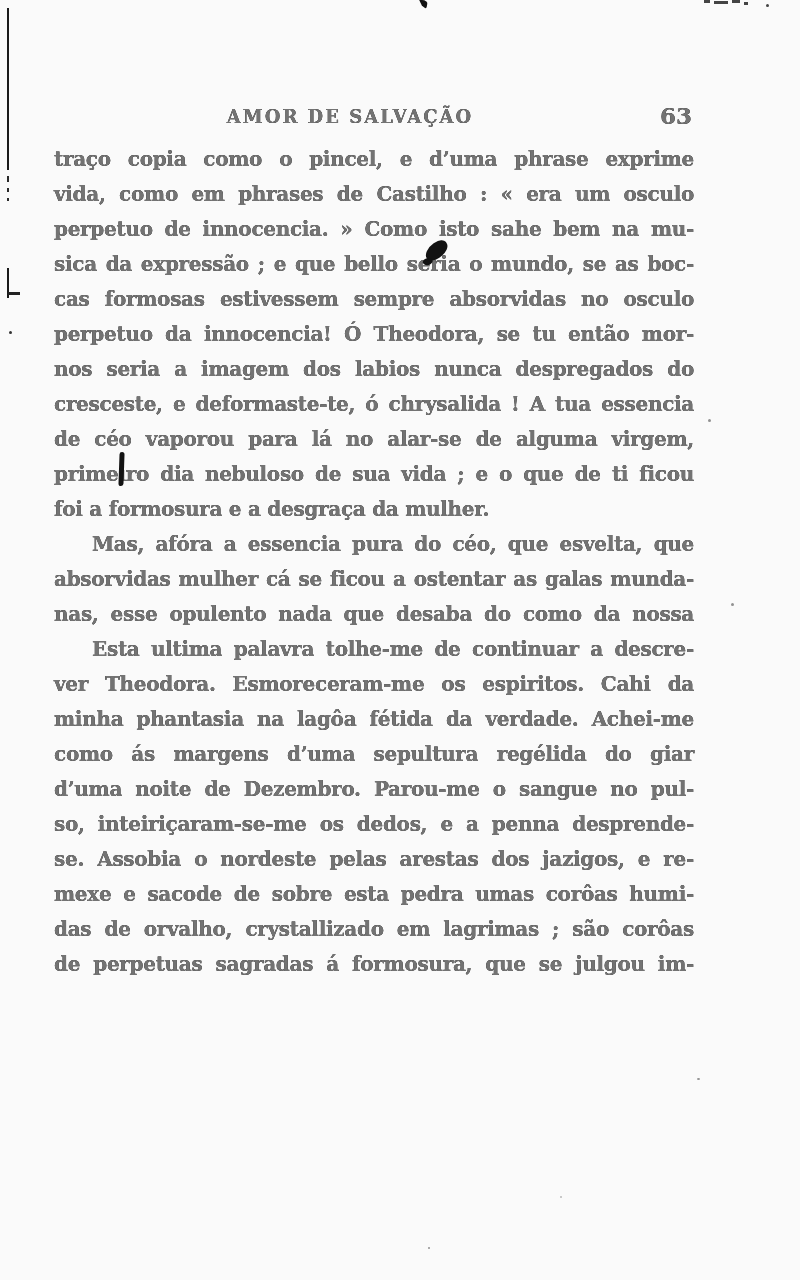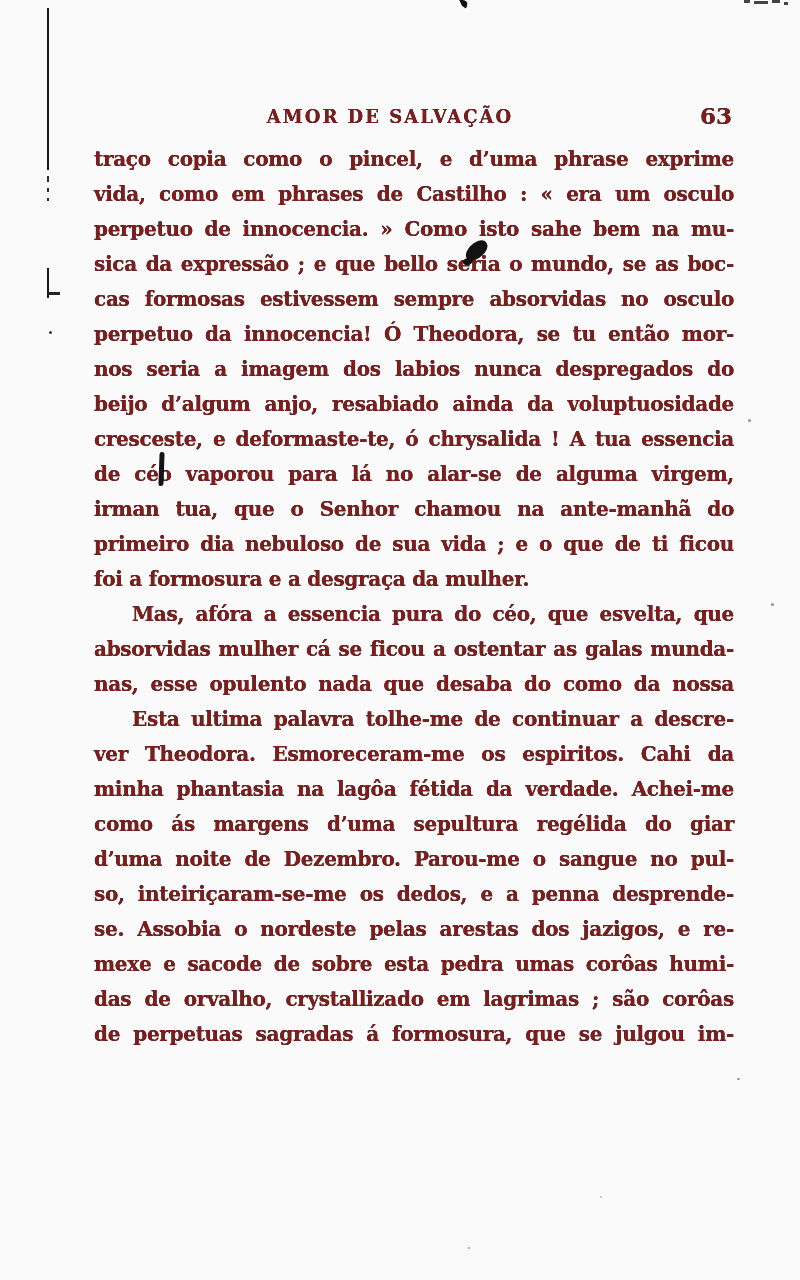--- a/index.html
+++ b/index.html
@@ -6,22 +6,21 @@
   body{
     width:800px;height:1280px;
     background:#fafafa;
     position:relative;
     overflow:hidden;
     font-family:"DejaVu Serif","Liberation Serif",serif;
   }
   .page{
     position:absolute;inset:0;
     background:#fafafa;
-    color:#7f1d1d;
-    margin-left:40px;
+    color:#737373;
   }
   
   .header{
     position:absolute;
     left:54px;top:102px;width:640px;height:30px;
   }
   .running-title{
     position:absolute;
     left:50%;top:4px;
     transform:translateX(calc(-50% - 24px));
@@ -124,24 +123,22 @@
 
   <div class="textblock">
 
     <div class="line">traço copia como o pincel,  e d’uma phrase exprime</div>
     <div class="line">vida, como em phrases de Castilho :  « era um osculo</div>
     <div class="line">perpetuo de innocencia. »  Como isto sahe bem na mu-</div>
     <div class="line">sica da expressão ; e que bello seria o mundo, se as boc-</div>
     <div class="line">cas formosas estivessem sempre absorvidas no osculo</div>
     <div class="line">perpetuo da innocencia!  Ó Theodora, se tu  então mor-</div>
     <div class="line">nos seria a imagem dos labios nunca despregados do</div>
-    <div class="line">beijo d’algum anjo, resabiado ainda da voluptuosidade</div>
     <div class="line">cresceste, e deformaste-te, ó chrysalida !  A tua essencia</div>
     <div class="line">de céo vaporou para lá no alar-se de alguma virgem,</div>
-    <div class="line">irman tua, que o Senhor chamou na ante-manhã do</div>
     <div class="line">primeiro dia nebuloso de sua vida ;  e o que de ti ficou</div>
     <div class="line end">foi a formosura e a desgraça da mulher.</div>
 
     <div class="line indent">Mas, afóra a essencia pura do céo, que esvelta,  que</div>
     <div class="line">absorvidas mulher cá se ficou a ostentar as galas munda-</div>
     <div class="line">nas, esse opulento nada que desaba do como da nossa</div>
 
     <div class="line indent">Esta ultima palavra tolhe-me de continuar a descre-</div>
     <div class="line">ver Theodora.  Esmoreceram-me os espiritos.  Cahi da</div>
     <div class="line">minha phantasia na lagôa fétida da verdade.  Achei-me</div>

